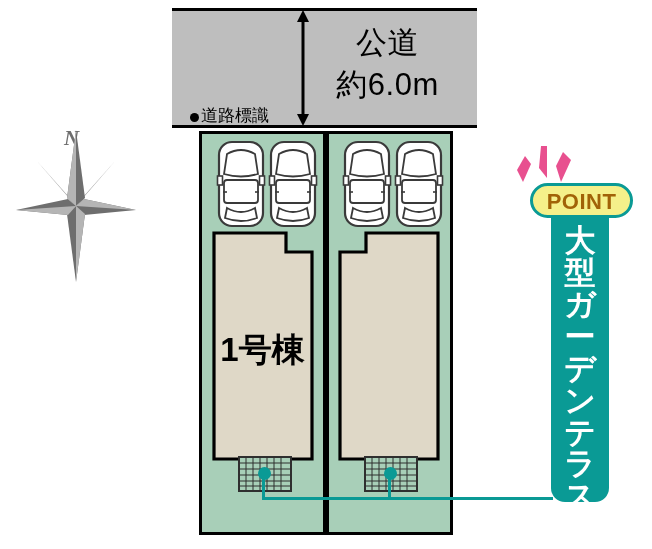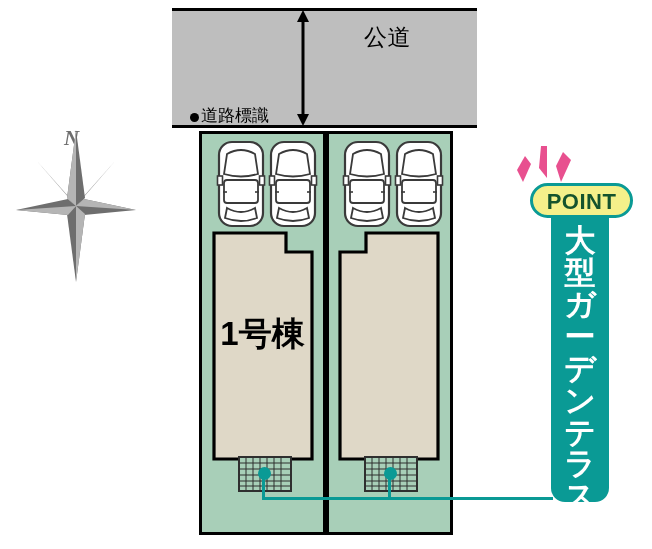--- a/index.html
+++ b/index.html
@@ -25,21 +25,21 @@
     width: 305px; height: 120px;
     background: #bebebe;
     border-top: 3px solid #000000;
     border-bottom: 3px solid #000000;
     box-sizing: border-box;
   }
   .road-label {
     left: 300px; top: 22px;
     width: 175px;
     text-align: center;
-    font-size: 23px;
+    font-size: 31px;
     line-height: 1.35;
     color: #000000;
     font-weight: 400;
     letter-spacing: 0.5px;
   }
   .road-label div { white-space: nowrap; }
 
   
   .dim-arrow {
     left: 295px; top: 10px;
@@ -84,21 +84,21 @@
   .dot-right { left: 384px; top: 467px; }
 
   
   .conn { background: #0a9a95; }
   .conn-v-left  { left: 262px; top: 473px; width: 3px; height: 26px; }
   .conn-v-right { left: 388px; top: 473px; width: 3px; height: 26px; }
   .conn-h       { left: 262px; top: 497px; width: 291px; height: 3px; }
 
   
   .bldg-label {
-    top: 312px;
+    top: 328px;
     width: 127px;
     text-align: center;
     font-size: 33px;
     font-weight: 700;
     color: #000000;
     letter-spacing: 0px;
   }
   .bldg-label-1 { left: 199px; }
   .bldg-label-2 { left: 326px; }
 
@@ -126,21 +126,21 @@
     width: 103px; height: 35px;
     background: #f5f08a;
     border: 3px solid #0a9a95;
     border-radius: 18px;
     box-sizing: border-box;
   }
   .point-pill-text {
     left: 530px; top: 189px;
     width: 103px;
     text-align: center;
-    color: #14532d;
+    color: #a16207;
     font-size: 22px;
     font-weight: 700;
     letter-spacing: 0.5px;
   }
 
   .sparks { left: 513px; top: 142px; width: 70px; height: 46px; }
 
   
   .compass { left: 14px; top: 124px; width: 125px; height: 160px; }
   .compass-n {
@@ -154,20 +154,21 @@
 </style>
 </head>
 <body>
 
 <div id="stage">
 
   <div class="abs road"></div>
 
   <div class="abs road-label">
     <div>公道</div>
+    <div>約6.0m</div>
   </div>
 
   <svg class="abs dim-arrow" viewBox="0 0 16 116" width="16" height="116">
     <line x1="8" y1="9" x2="8" y2="107" stroke="#000" stroke-width="3"></line>
     <polygon points="8,0 2,12 14,12" fill="#000"></polygon>
     <polygon points="8,116 2,104 14,104" fill="#000"></polygon>
   </svg>
 
   <div class="abs road-sign">
     <span class="dot"></span><span>道路標識</span>

